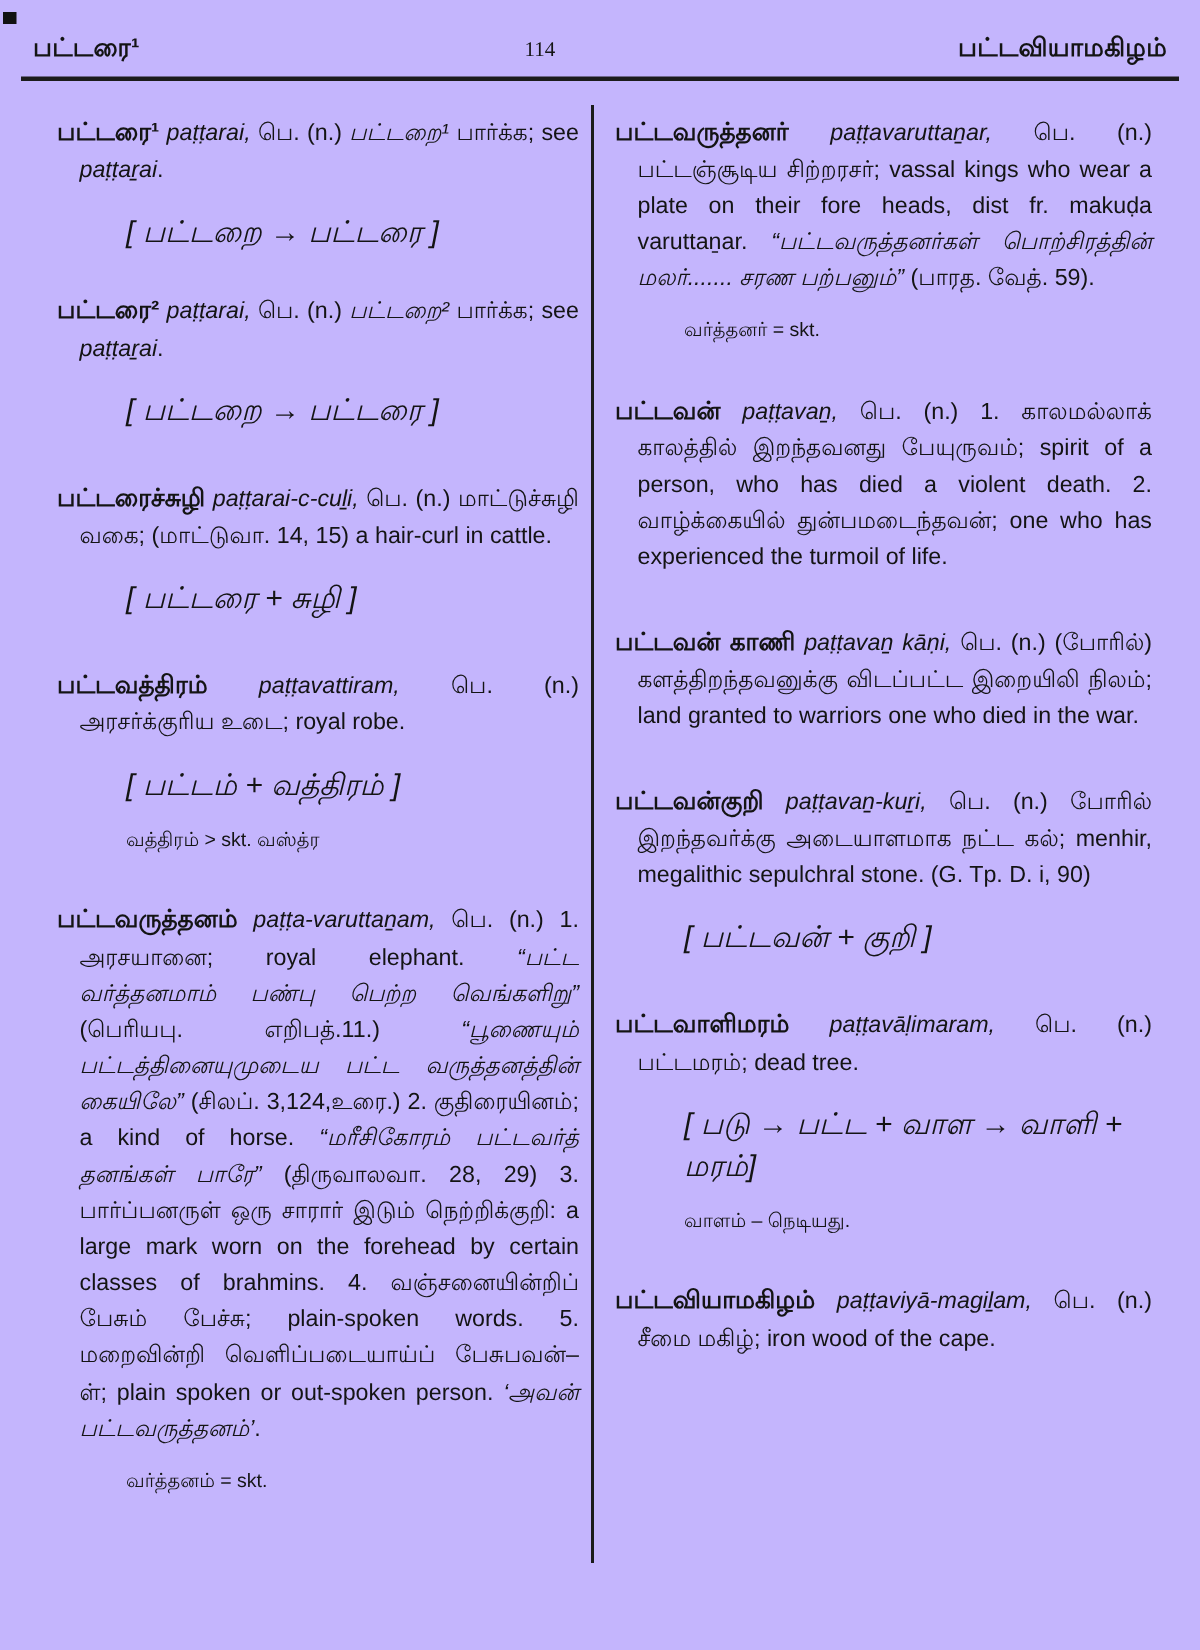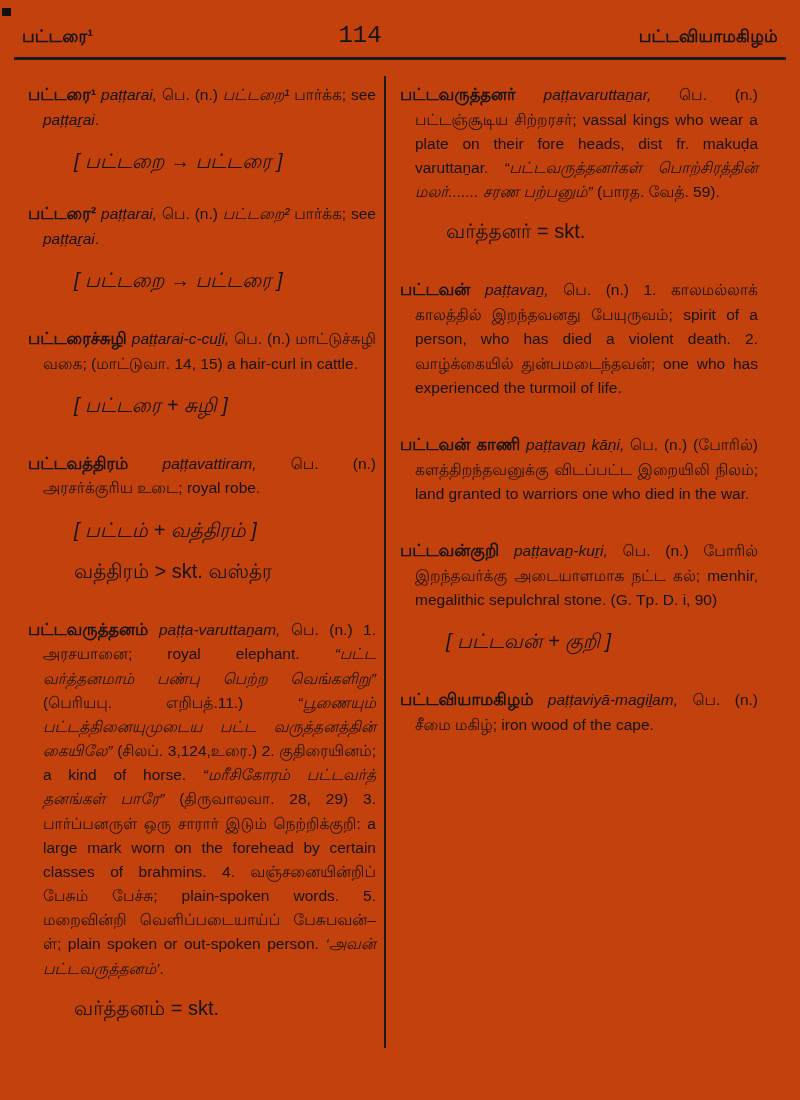--- a/index.html
+++ b/index.html
@@ -4,46 +4,46 @@
 <style>
   html,body{margin:0;padding:0;}
   body{
     width:800px;height:1100px;
     background:#fbfbfa;
     color:#141414;
     font-family:"Liberation Sans", sans-serif;
     position:relative;
     overflow:hidden;
   }
-  .page{position:relative;width:800px;height:1100px;background:#c2410c;}
+  .page{position:relative;width:800px;height:1100px;background:#c4b5fd;}
   .artifact-tl{position:absolute;left:2px;top:8px;width:9px;height:8px;background:#111;}
   .header{
     display:flex;justify-content:space-between;align-items:baseline;
     padding:22px 22px 8px 22px;
   }
   .running-head{font-weight:700;font-size:17px;letter-spacing:.2px;}
-  .page-num{font-family:Liberation Mono, monospace;font-size:24px;transform:translateX(-6px);}
+  .page-num{font-family:Liberation Serif, serif;font-size:14px;transform:translateX(-6px);}
   .rule{border-top:3px solid #1c1c1c;margin:0 14px;}
-  .columns{display:flex;align-items:stretch;padding:12px 12px 0 12px;}
+  .columns{display:flex;align-items:stretch;padding:12px 12px 0 12px;margin-left:10px;}
   .col{width:372px;box-sizing:border-box;}
   .col-left{padding:10px 8px 0 16px;}
   .col-right{padding:10px 0 0 14px;}
   .divider{width:2px;background:#1b1b1b;height:972px;margin-top:4px;flex:none;}
   .entry{margin-bottom:32px;}
   .entry.tight{margin-bottom:26px;}
   p.def{
     margin:0;font-size:15.5px;line-height:1.56;
     text-align:justify;text-justify:inter-word;
     padding-left:15px;text-indent:-15px;
   }
   .hw{font-weight:700;font-size:16.5px;}
   .tr{font-style:italic;}
   .qt{font-style:italic;}
   p.etym{font-style:italic;font-size:20px;margin:15px 0 0 46px;line-height:1.4;}
-  p.note{font-size:20px;margin:13px 0 0 46px;line-height:1.4;}
+  p.note{font-size:13px;margin:13px 0 0 46px;line-height:1.4;}
 </style>
 </head>
 <body>
 
 <div class="page">
   <div class="artifact-tl"></div>
 
   <div class="header">
     <span class="running-head">பட்டரை¹</span>
     <span class="page-num">114</span>
@@ -98,20 +98,25 @@
 
       <div class="entry">
         <p class="def"><span class="hw">பட்டவன் காணி</span><span class="tr"> paṭṭavaṉ kāṇi,</span><span><span> பெ. (n.) (போரில்) களத்திறந்தவனுக்கு விடப்பட்ட இறையிலி நிலம்; land granted to warriors one who died in the war.</span></span></p>
       </div>
 
       <div class="entry">
         <p class="def"><span class="hw">பட்டவன்குறி</span><span class="tr"> paṭṭavaṉ-kuṟi,</span><span><span> பெ. (n.) போரில் இறந்தவர்க்கு அடையாளமாக நட்ட கல்; menhir, megalithic sepulchral stone. (G. Tp. D. i, 90)</span></span></p>
         <p class="etym">[ பட்டவன் + குறி ]</p>
       </div>
 
+      <div class="entry">
+        <p class="def"><span class="hw">பட்டவாளிமரம்</span><span class="tr"> paṭṭavāḷimaram,</span><span><span> பெ. (n.) பட்டமரம்; dead tree.</span></span></p>
+        <p class="etym">[ படு → பட்ட + வாள → வாளி + மரம்]</p>
+        <p class="note">வாளம் – நெடியது.</p>
+      </div>
 
       <div class="entry">
         <p class="def"><span class="hw">பட்டவியாமகிழம்</span><span class="tr"> paṭṭaviyā-magiḻam,</span><span><span> பெ. (n.) சீமை மகிழ்; iron wood of the cape.</span></span></p>
       </div>
 
     </div>
   </div>
 </div>
 
 </body></html>

